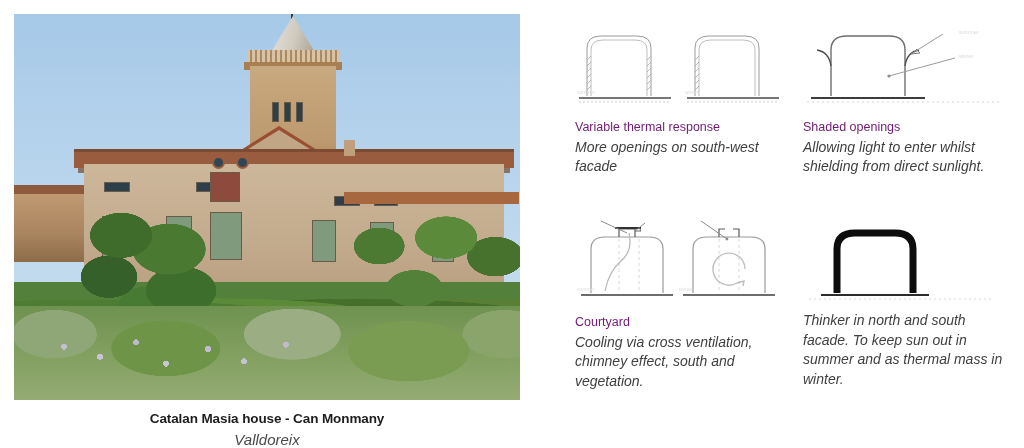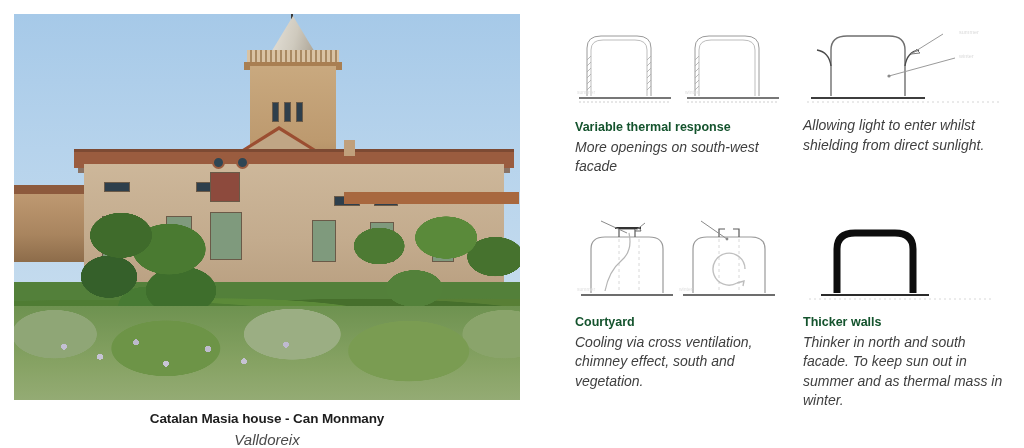--- a/index.html
+++ b/index.html
@@ -306,22 +306,22 @@
 
   .dfig {
     width: 212px;
     height: 100px;
     position: relative;
   }
   .dfig svg { display: block; }
 
   .dtitle {
     font-size: 12.5px;
-    font-weight: bold;
-    color: #14532d;
+    font-weight: normal;
+    color: #701a75;
     margin-top: 6px;
     line-height: 1.25;
   }
   .ddesc {
     font-size: 14px;
     font-style: italic;
     color: #3f3f3f;
     line-height: 1.4;
     margin-top: 2px;
   }
@@ -457,20 +457,21 @@
             <path d="M108,40 l9,-1 l-4,-4" stroke="#7a7a7a"></path>
             <path d="M152,44 L86,62"></path>
             <circle cx="86" cy="62" r="1.6" fill="#8a8a8a" stroke="none"></circle>
           </g>
           <text x="156" y="20" font-family="Liberation Sans, sans-serif" font-size="5.5" fill="#dadada">summer</text>
           <text x="156" y="44" font-family="Liberation Sans, sans-serif" font-size="5.5" fill="#dadada">winter</text>
           <line x1="8" y1="84" x2="122" y2="84" stroke="#3d3d3d" stroke-width="1.8"></line>
           <line x1="4" y1="88" x2="196" y2="88" stroke="#d5d5d5" stroke-width="1" stroke-dasharray="2 3"></line>
         </svg>
       </div>
+      <div class="dtitle">Shaded openings</div>
       <div class="ddesc">Allowing light to enter whilst shielding from direct sunlight.</div>
     </div>
 
     <div class="dcell c2">
       <div class="dfig">
         <svg width="212" height="100" viewBox="0 0 212 100">
 
           <g fill="none" stroke="#9a9a9a" stroke-width="1.2">
             <path d="M16,84 L16,40 Q16,28 30,28 L74,28 Q88,28 88,40 L88,84"></path>
           </g>
@@ -524,18 +525,17 @@
     </div>
 
     <div class="dcell c3">
       <div class="dfig">
         <svg width="212" height="100" viewBox="0 0 212 100">
           <path d="M34,84 L34,40 Q34,24 52,24 L92,24 Q110,24 110,40 L110,84" fill="none" stroke="#0d0d0d" stroke-width="7" stroke-linecap="butt"></path>
           <line x1="18" y1="86" x2="126" y2="86" stroke="#2b2b2b" stroke-width="2"></line>
           <line x1="6" y1="90" x2="190" y2="90" stroke="#d8d8d8" stroke-width="1" stroke-dasharray="2 3"></line>
         </svg>
       </div>
-      <div class="dtitle">Thicker walls</div>
       <div class="ddesc">Thinker in north and south facade. To keep sun out in summer and as thermal mass in winter.</div>
     </div>
 
   </div>
 </div>
 
 </body></html>

